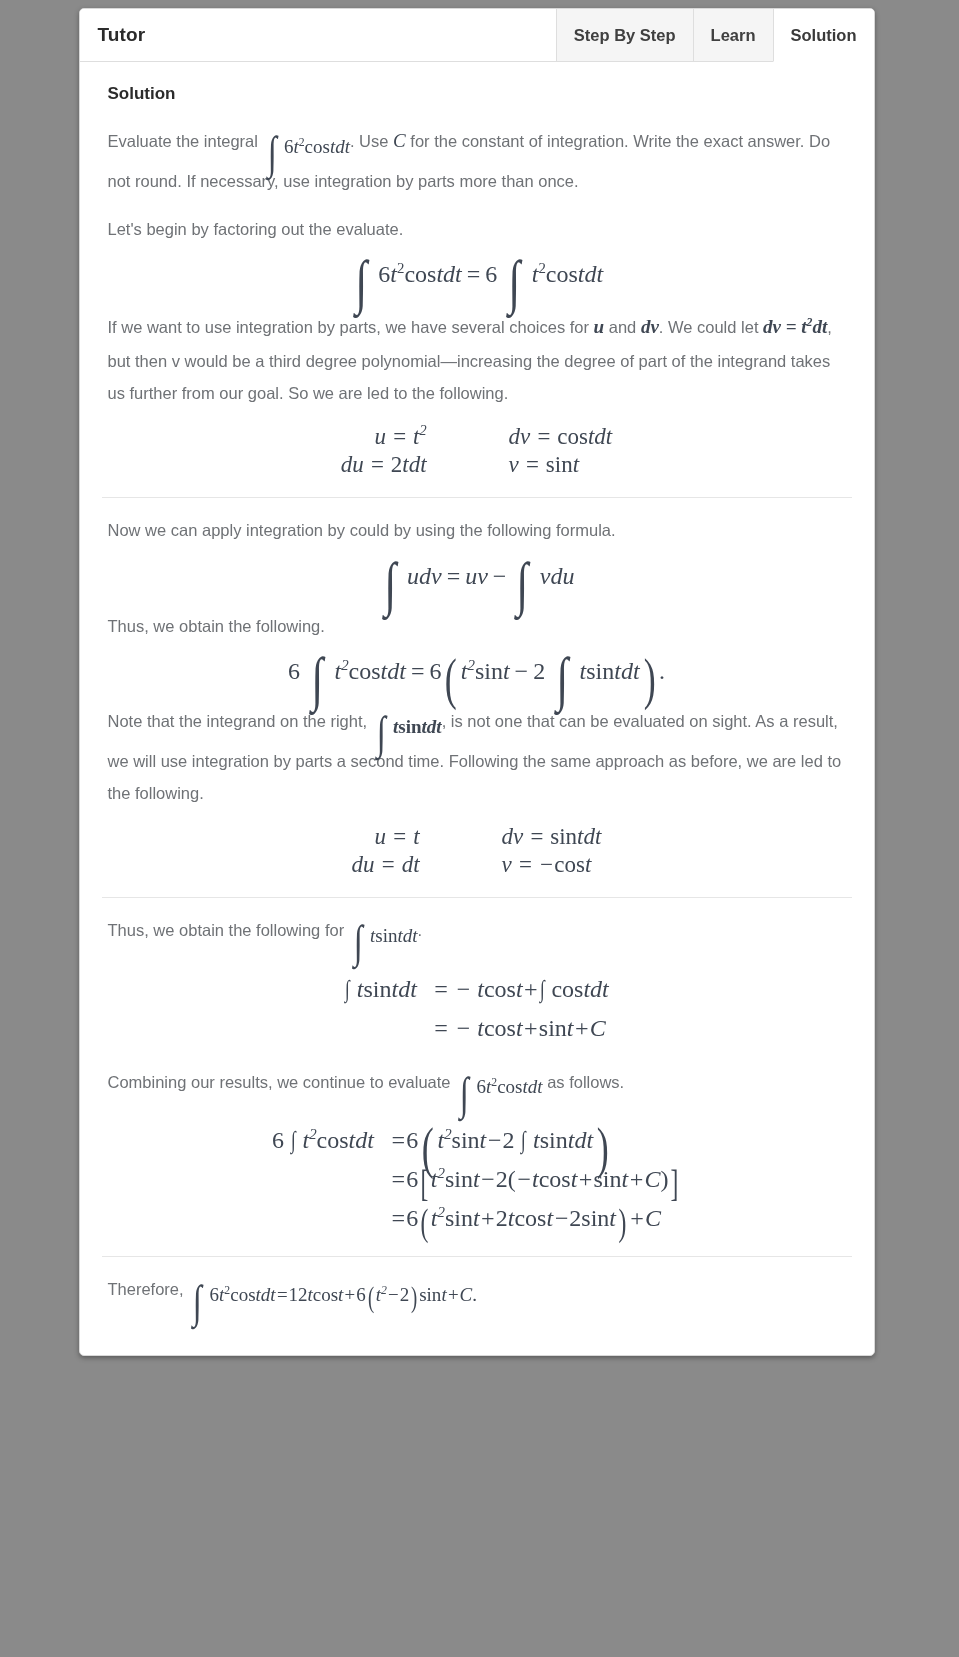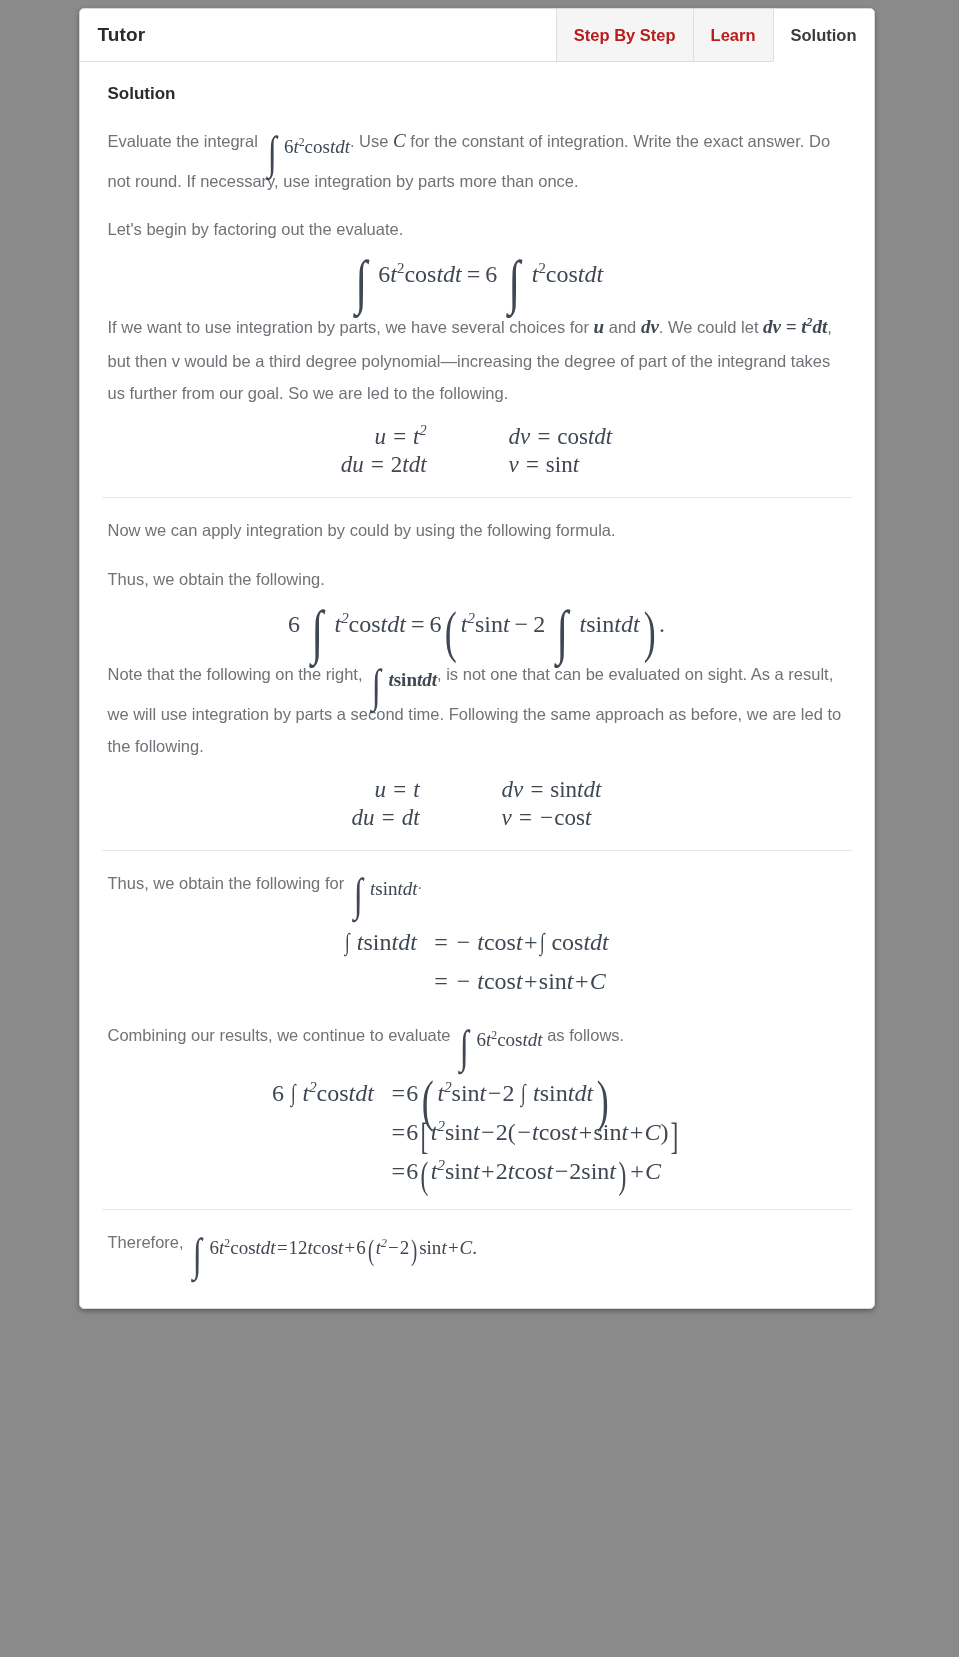--- a/index.html
+++ b/index.html
@@ -46,21 +46,21 @@
   .tabs {
     display: flex;
     align-items: stretch;
   }
   .tab {
     display: flex;
     align-items: center;
     padding: 0 17px;
     font-size: 16.5px;
     font-weight: bold;
-    color: #b91c1c;
+    color: #404040;
     background: #f5f5f5;
     border-left: 1px solid #dedede;
     cursor: pointer;
     white-space: nowrap;
   }
   .tab.active {
     background: #ffffff;
     color: #3a3a3a;
     border-bottom: 1px solid #ffffff;
     margin-bottom: -1px;
@@ -244,29 +244,32 @@
             <td class="r"><span class="m">v <span class="op">=</span> <span class="up">sin</span>t</span></td>
           </tr>
         </tbody>
           </table>
       </div>
 
       <hr class="divider">
 
       <p class="para">Now we can apply integration by could by using the following formula.</p>
 
+      <div class="eq">
+        <span class="m"><span class="intg">∫</span>&nbsp;udv<span class="op">=</span>uv<span class="op">−</span><span class="intg">∫</span>&nbsp;vdu</span>
+      </div>
 
       <p class="para">Thus, we obtain the following.</p>
 
       <div class="eq">
         <span class="m"><span class="num">6</span>&nbsp;<span class="intg">∫</span>&nbsp;t<sup class="ex">2</sup><span class="up">cos</span>t<span>dt</span><span class="op">=</span><span class="num">6</span><span class="bigparen">(</span>t<sup class="ex">2</sup><span class="up">sin</span>t<span class="op">−</span><span class="num">2</span>&nbsp;<span class="intg">∫</span>&nbsp;t<span class="up">sin</span>t<span>dt</span><span class="bigparen">)</span><span class="up">.</span></span>
       </div>
 
       <p class="para tight">
-        <span>Note that the following on the right, </span><span class="m inline" style="font-weight:bold;"><span class="intg">∫</span>&nbsp;t<span class="up">sin</span>t<span>dt</span></span><span>, is not one that can be evaluated on sight. As a result, we will use integration by parts a second time. Following the same approach as before, we are led to the following.</span>
+        <span>Note that the integrand on the right, </span><span class="m inline" style="font-weight:bold;"><span class="intg">∫</span>&nbsp;t<span class="up">sin</span>t<span>dt</span></span><span>, is not one that can be evaluated on sight. As a result, we will use integration by parts a second time. Following the same approach as before, we are led to the following.</span>
       </p>
 
       <div class="subs">
         <table>
           <tbody>
               <tr>
             <td class="l"><span class="m">u <span class="op">=</span> t</span></td>
             <td class="gap"></td>
             <td class="r"><span class="m">dv <span class="op">=</span> <span class="up">sin</span>t<span>dt</span></span></td>
           </tr>

